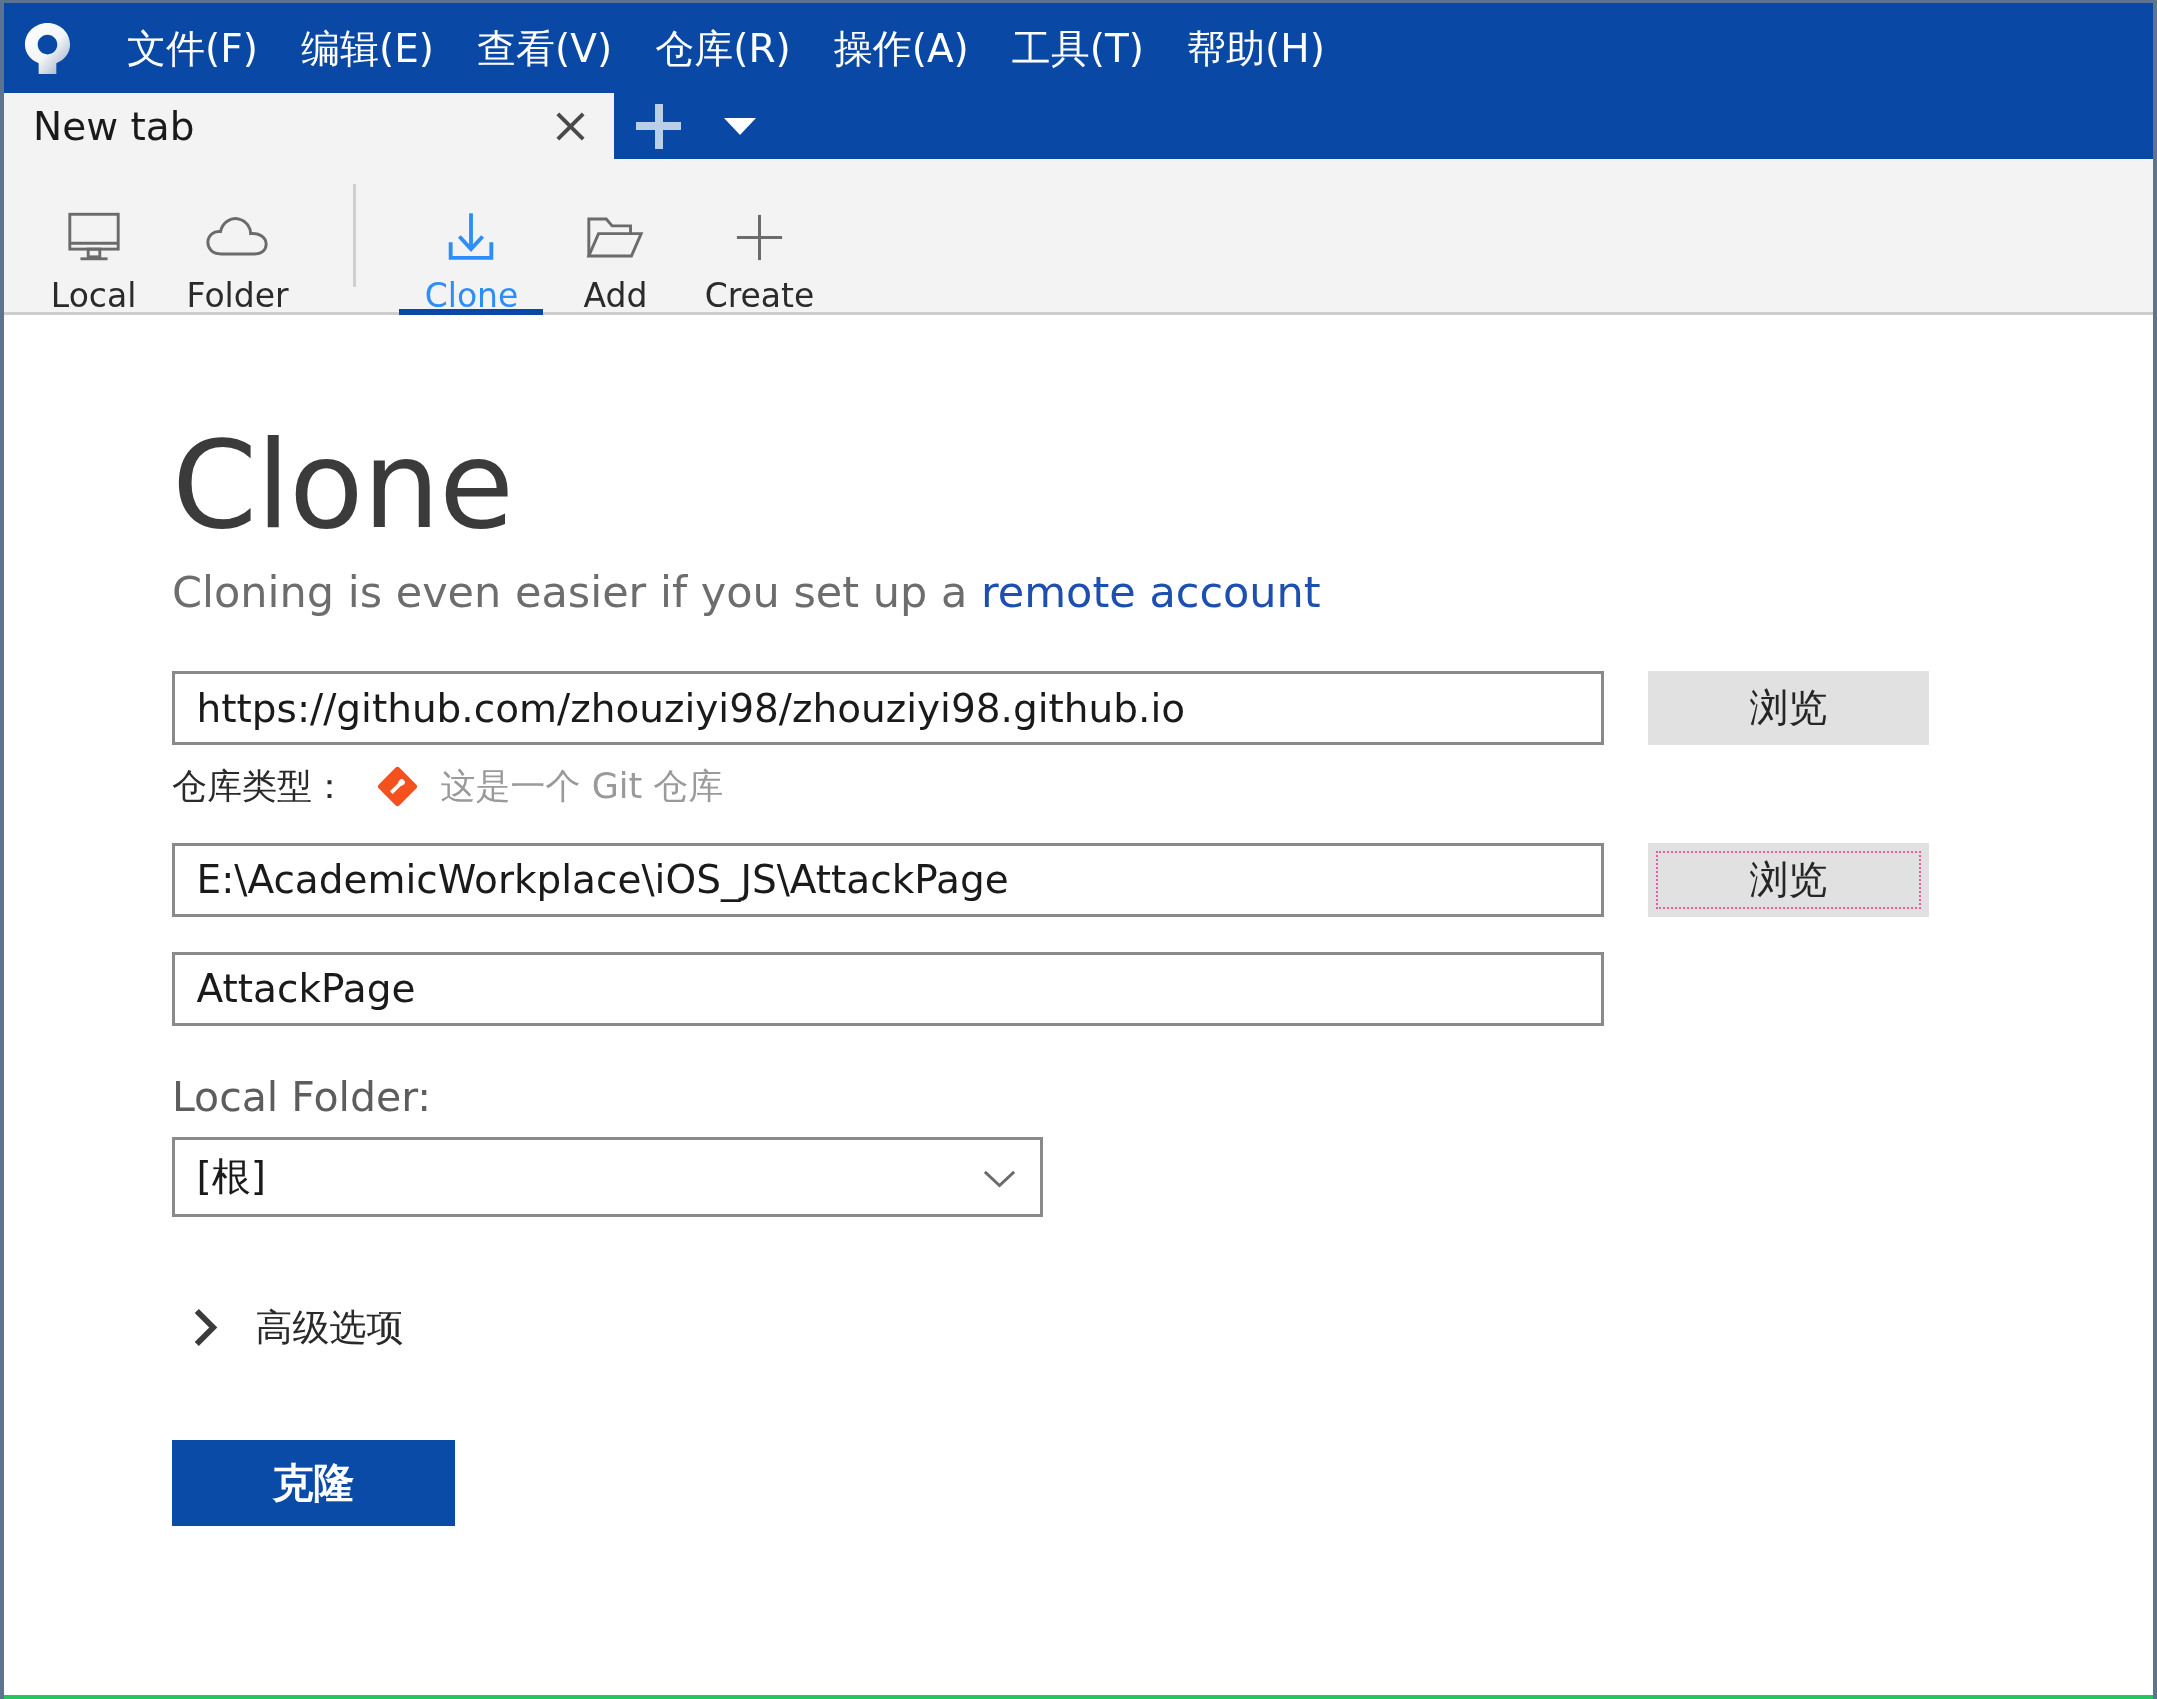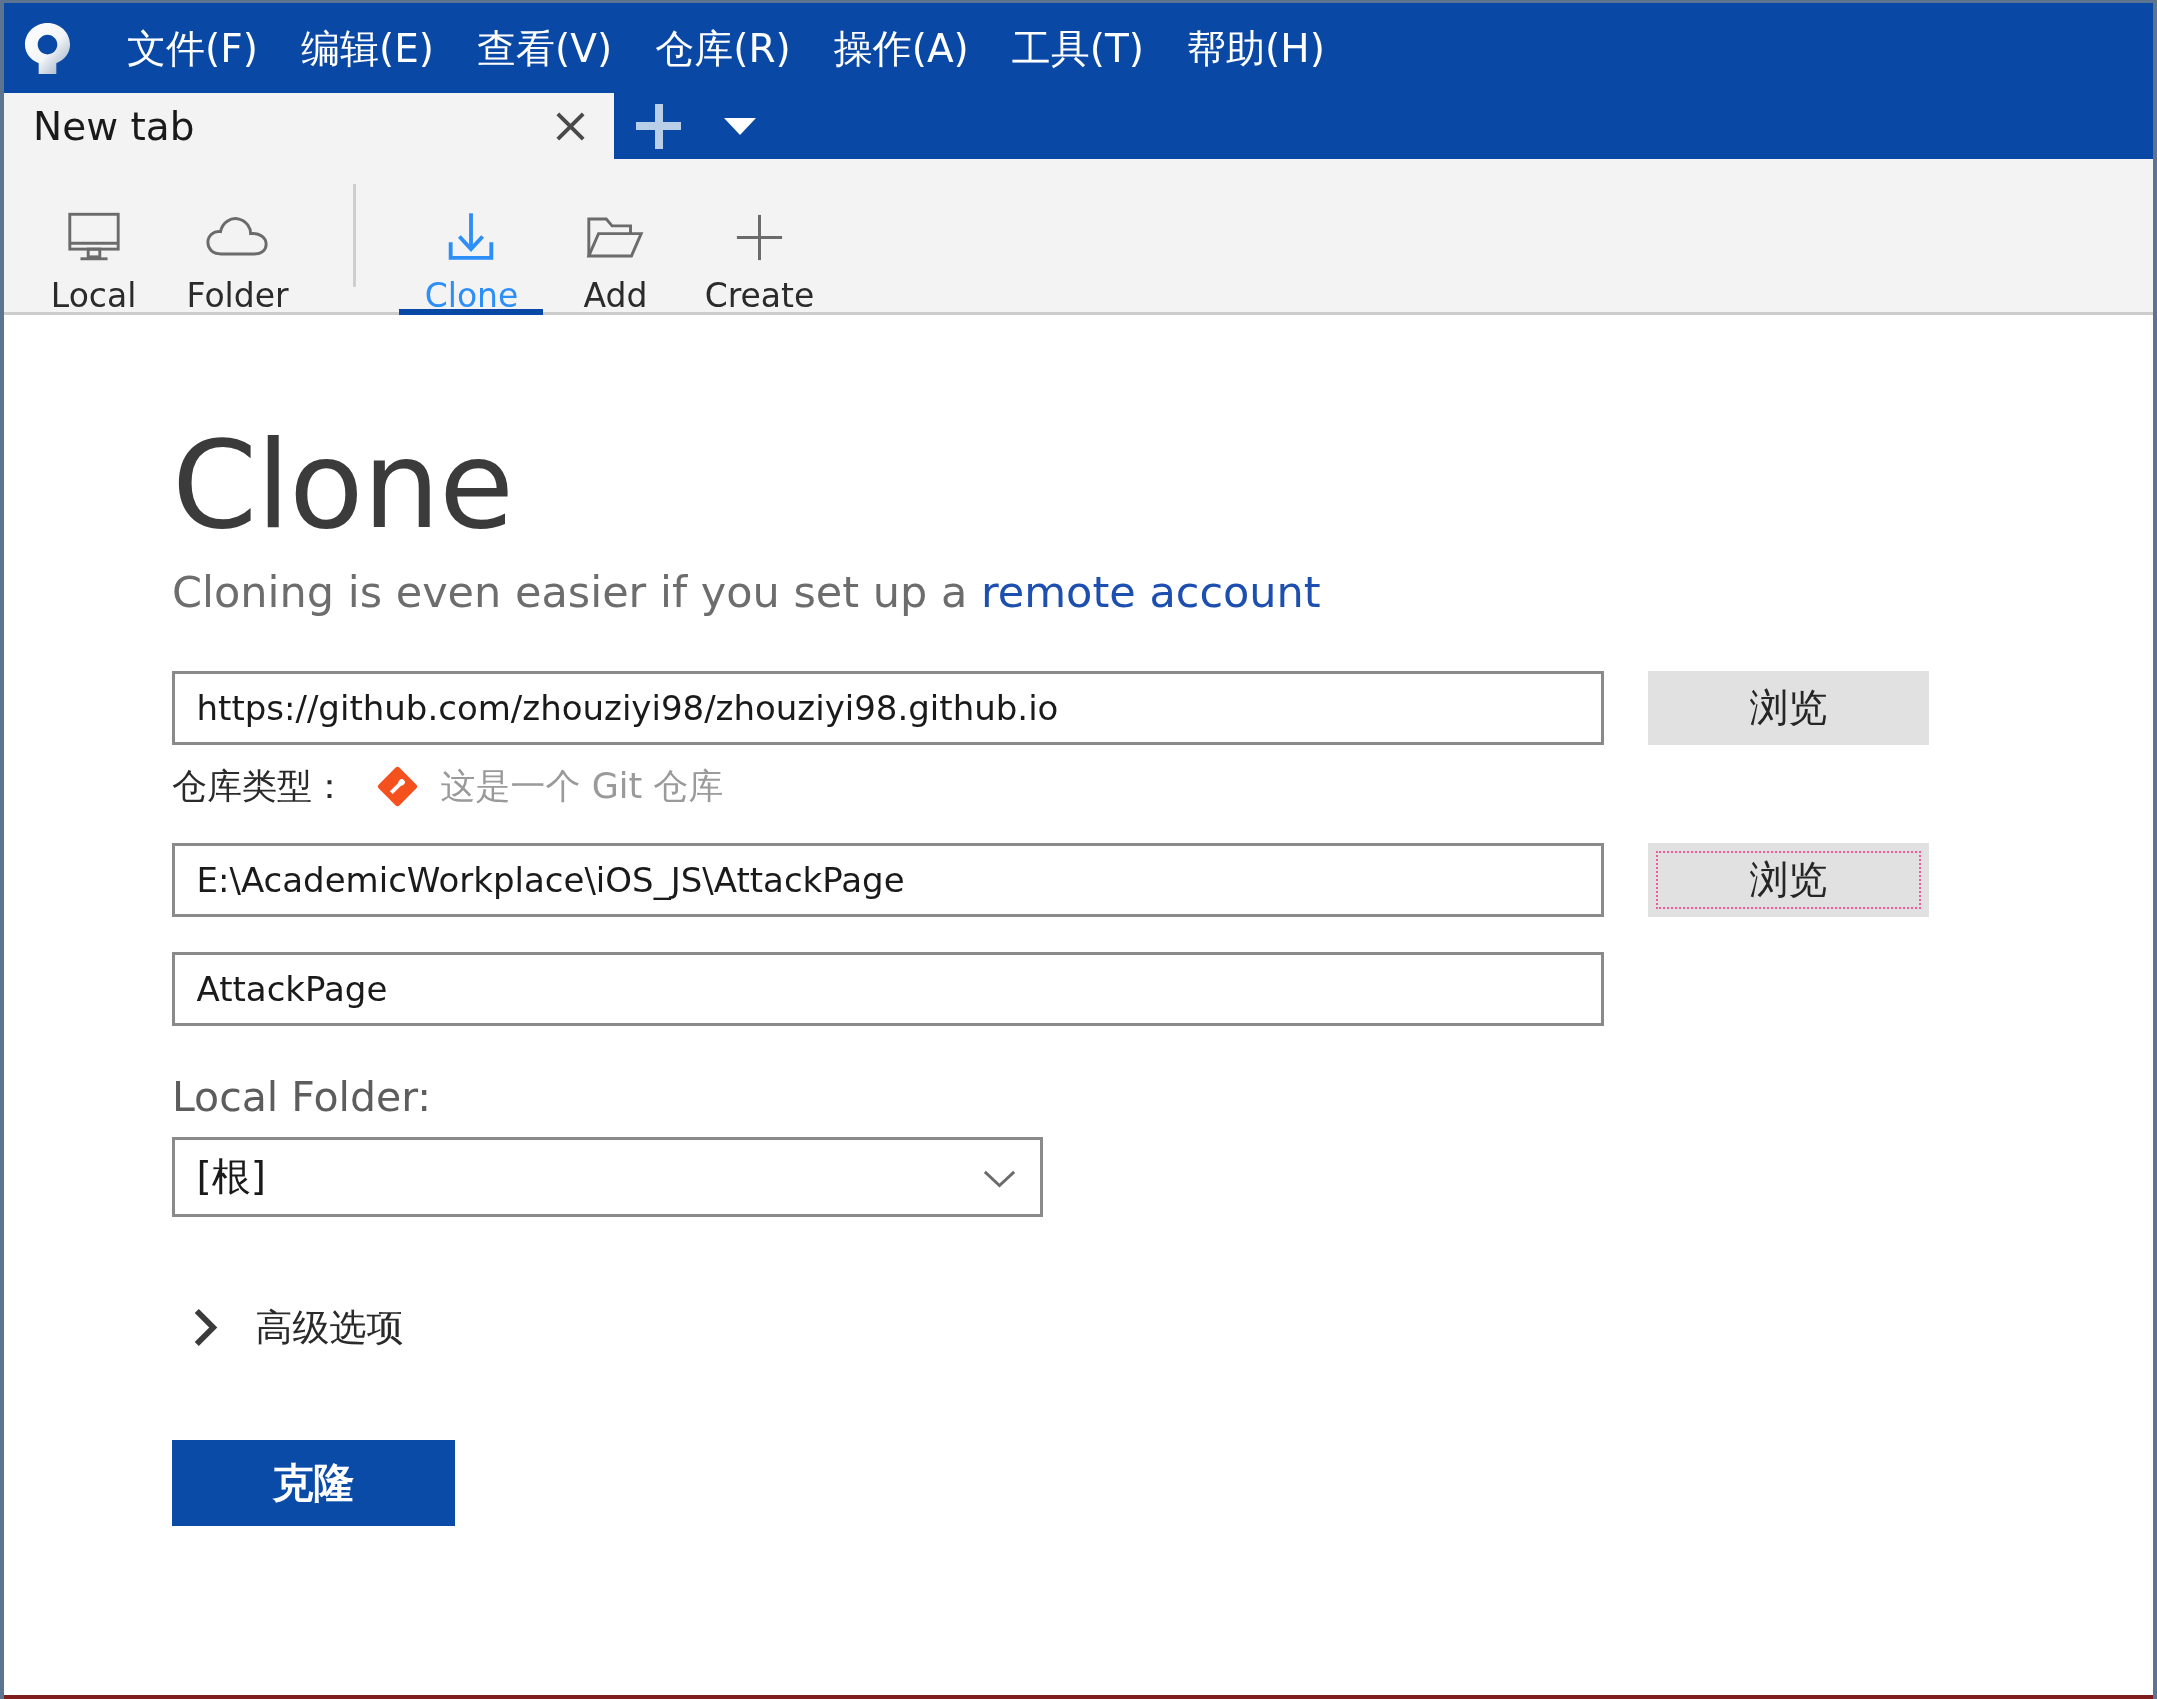--- a/index.html
+++ b/index.html
@@ -15,21 +15,21 @@
     overflow: hidden;
   }
   #app {
     position: relative;
     width: 2157px;
     height: 1700px;
     box-sizing: border-box;
     border-left: 4.9px solid #5c7490;
     border-right: 4.9px solid #5c7490;
     border-top: 3.9px solid #5c7490;
-    background: #7f1d1d;
+    background: #22c55e;
     overflow: hidden;
   }
 
   
   .menubar {
     position: relative;
     height: 90px;
     background: #0a48a6;
     display: flex;
     align-items: center;
@@ -199,21 +199,21 @@
     align-items: flex-start;
   }
   .field {
     height: 74px;
     background: #ffffff;
     border: 3.9px solid #8a8a8a;
     box-sizing: border-box;
     display: flex;
     align-items: center;
     padding: 0 21.5px;
-    font-size: 34px;
+    font-size: 39px;
     color: #1a1a1a;
     font-family: "DejaVu Sans", "Liberation Sans", sans-serif;
     white-space: nowrap;
     overflow: hidden;
   }
   .field.url   { width: 1432px; }
   .field.path  { width: 1432px; }
   .field.name  { width: 1432px; }
 
   .browse-btn {

